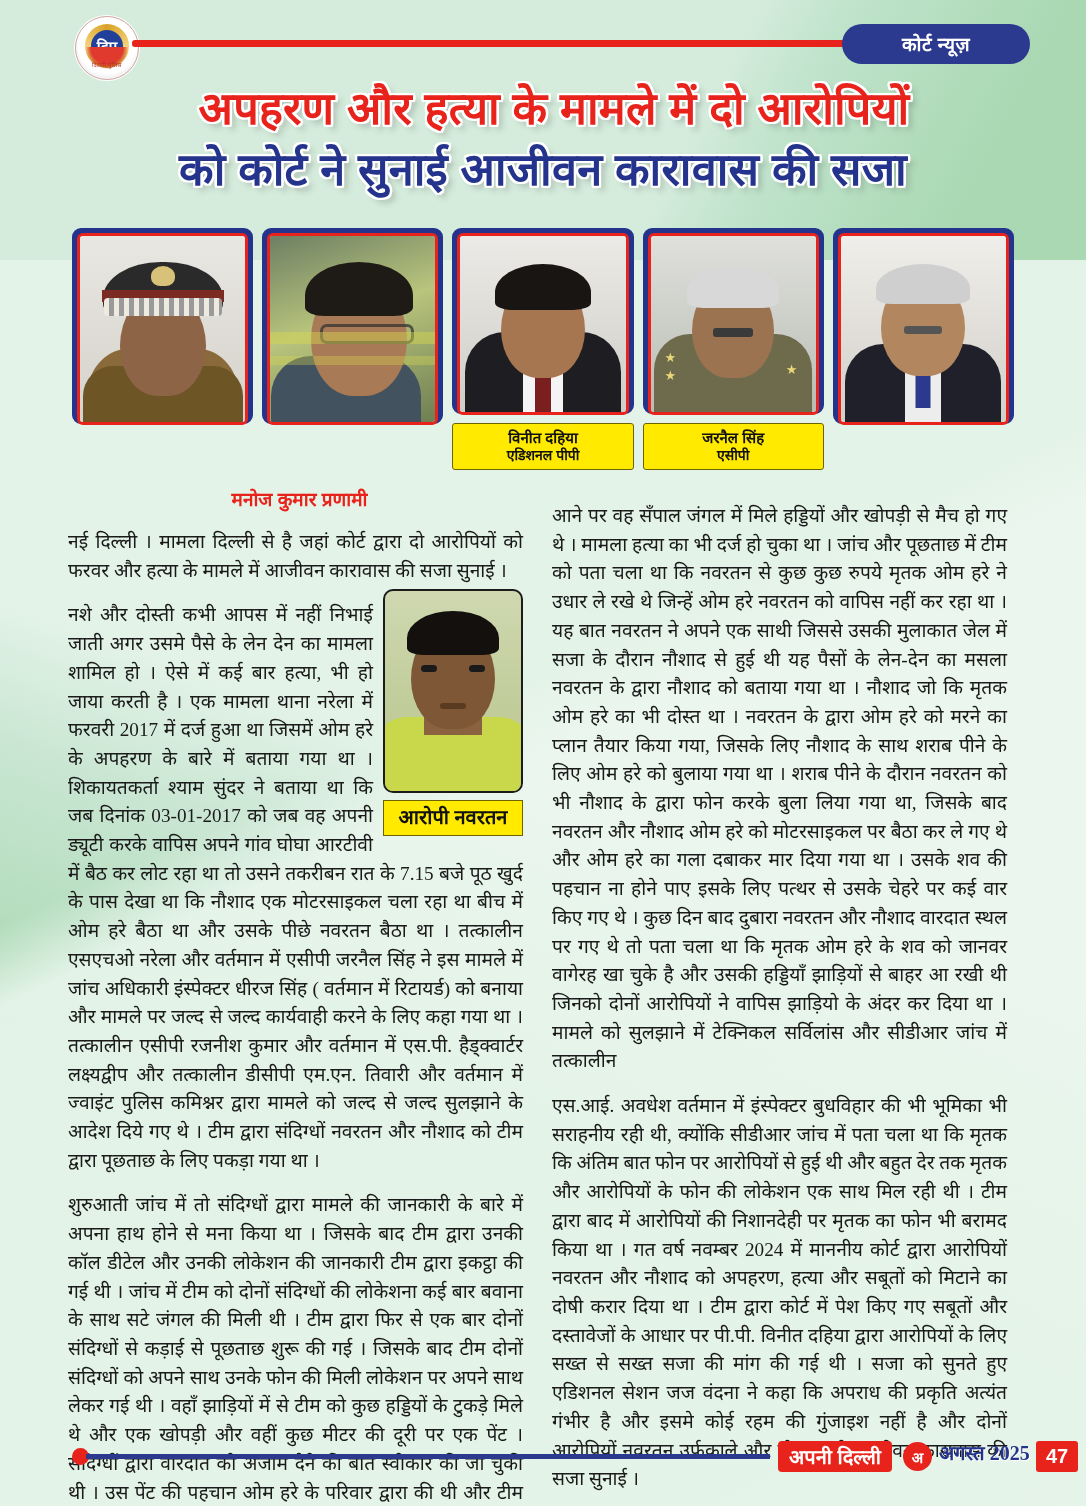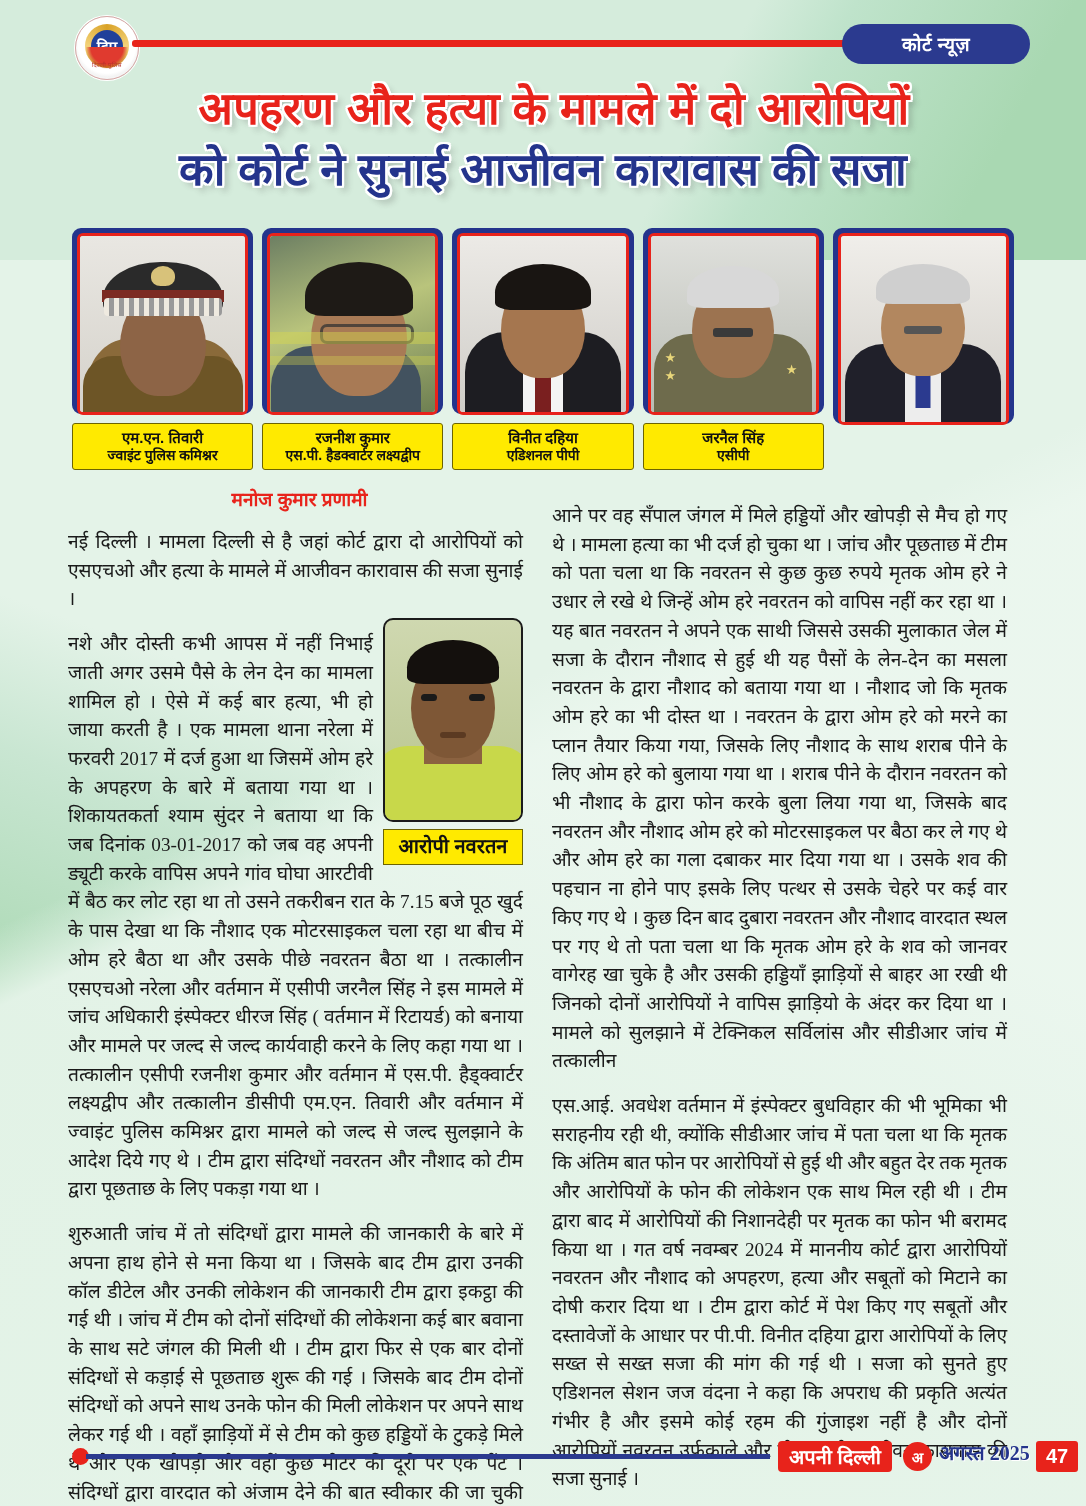--- a/index.html
+++ b/index.html
@@ -207,42 +207,34 @@
             <div class="neck" style="width:150px;height:74px;bottom:0;background:#8a6a3a;border-radius:44px 44px 0 0;"></div>
             <div class="neck" style="width:160px;height:56px;bottom:0;background:#6d5526;border-radius:30px 30px 0 0;"></div>
             <div class="face" style="width:86px;height:104px;top:56px;background:#8d6446;"></div>
             <div class="cap-police" style="width:120px;height:52px;top:26px;background:#2a2a2a;"></div>
             <div style="position:absolute;left:50%;transform:translateX(-50%);top:54px;width:122px;height:12px;background:#7c2b22;"></div>
             <div style="position:absolute;left:50%;transform:translateX(-50%);top:62px;width:118px;height:18px;background:repeating-linear-gradient(90deg,#efeae0 0 5px,#9a9a9a 5px 10px);border-radius:4px;"></div>
             <div style="position:absolute;left:50%;transform:translateX(-50%);top:30px;width:24px;height:20px;background:#d8c27a;border-radius:50% 50% 40% 40%;"></div>
           </div>
         </div>
       </div>
-      <div class="cap">
-        <span class="l1">एम.एन. तिवारी</span>
-        <span class="l2">ज्वाइंट पुलिस कमिश्नर</span>
-      </div>
     </div>
 
     <div class="pcell">
       <div class="pframe">
         <div class="pinner">
           <div class="ph bg2">
             <div class="neck" style="width:150px;height:66px;bottom:0;left:46%;background:#42525f;border-radius:40px 40px 0 0;"></div>
             <div class="face" style="width:96px;height:116px;top:44px;left:54%;background:#a87a55;"></div>
             <div class="hair" style="width:108px;height:54px;top:26px;left:54%;background:#1e1a16;"></div>
             <div style="position:absolute;left:30%;top:88px;width:88px;height:14px;border:3px solid #333;border-radius:7px;opacity:.75;"></div>
             <div style="position:absolute;left:0;top:96px;width:100%;height:12px;background:rgba(214,214,80,.45);"></div>
             <div style="position:absolute;left:0;top:120px;width:100%;height:9px;background:rgba(214,214,80,.35);"></div>
           </div>
         </div>
-      </div>
-      <div class="cap">
-        <span class="l1">रजनीश कुमार</span>
-        <span class="l2">एस.पी. हैडक्वार्टर लक्ष्यद्वीप</span>
       </div>
     </div>
 
     <div class="pcell">
       <div class="pframe">
         <div class="pinner">
           <div class="ph bg3">
             <div class="neck" style="width:156px;height:80px;bottom:0;background:#1d1d22;border-radius:40px 40px 0 0;"></div>
             <div style="position:absolute;left:50%;transform:translateX(-50%);bottom:0;width:40px;height:78px;background:#f4f4f4;"></div>
             <div style="position:absolute;left:50%;transform:translateX(-50%);bottom:0;width:16px;height:64px;background:#7a1f1f;"></div>
@@ -291,21 +283,21 @@
         </div>
       </div>
     </div>
 
 
   </div>
 
   <div class="byline">मनोज कुमार प्रणामी</div>
 
   <div class="col colL">
-    <p>नई दिल्ली । मामला दिल्ली से है जहां कोर्ट द्वारा दो आरोपियों को एसएचओ और हत्या के मामले में आजीवन कारावास की सजा सुनाई ।</p>
+    <p>नई दिल्ली । मामला दिल्ली से है जहां कोर्ट द्वारा दो आरोपियों को फरवर और हत्या के मामले में आजीवन कारावास की सजा सुनाई ।</p>
 
     <div class="inline-fig">
       <div class="pf">
         <div class="ph">
           <div style="position:absolute;left:50%;transform:translateX(-50%);bottom:0;width:160px;height:74px;background:#c8d84a;border-radius:34px 34px 0 0;"></div>
           <div style="position:absolute;left:50%;transform:translateX(-50%);bottom:56px;width:58px;height:44px;background:#8b6240;"></div>
           <div style="position:absolute;left:50%;transform:translateX(-50%);top:34px;width:84px;height:104px;background:#7e5736;border-radius:46% 46% 44% 44%/52% 52% 48% 48%;"></div>
           <div style="position:absolute;left:50%;transform:translateX(-50%);top:20px;width:92px;height:44px;background:#14100d;border-radius:50% 50% 18% 18%/62% 62% 16% 16%;"></div>
           <div style="position:absolute;left:36px;top:74px;width:16px;height:7px;background:#1a1a1a;border-radius:4px;"></div>
           <div style="position:absolute;right:36px;top:74px;width:16px;height:7px;background:#1a1a1a;border-radius:4px;"></div>

